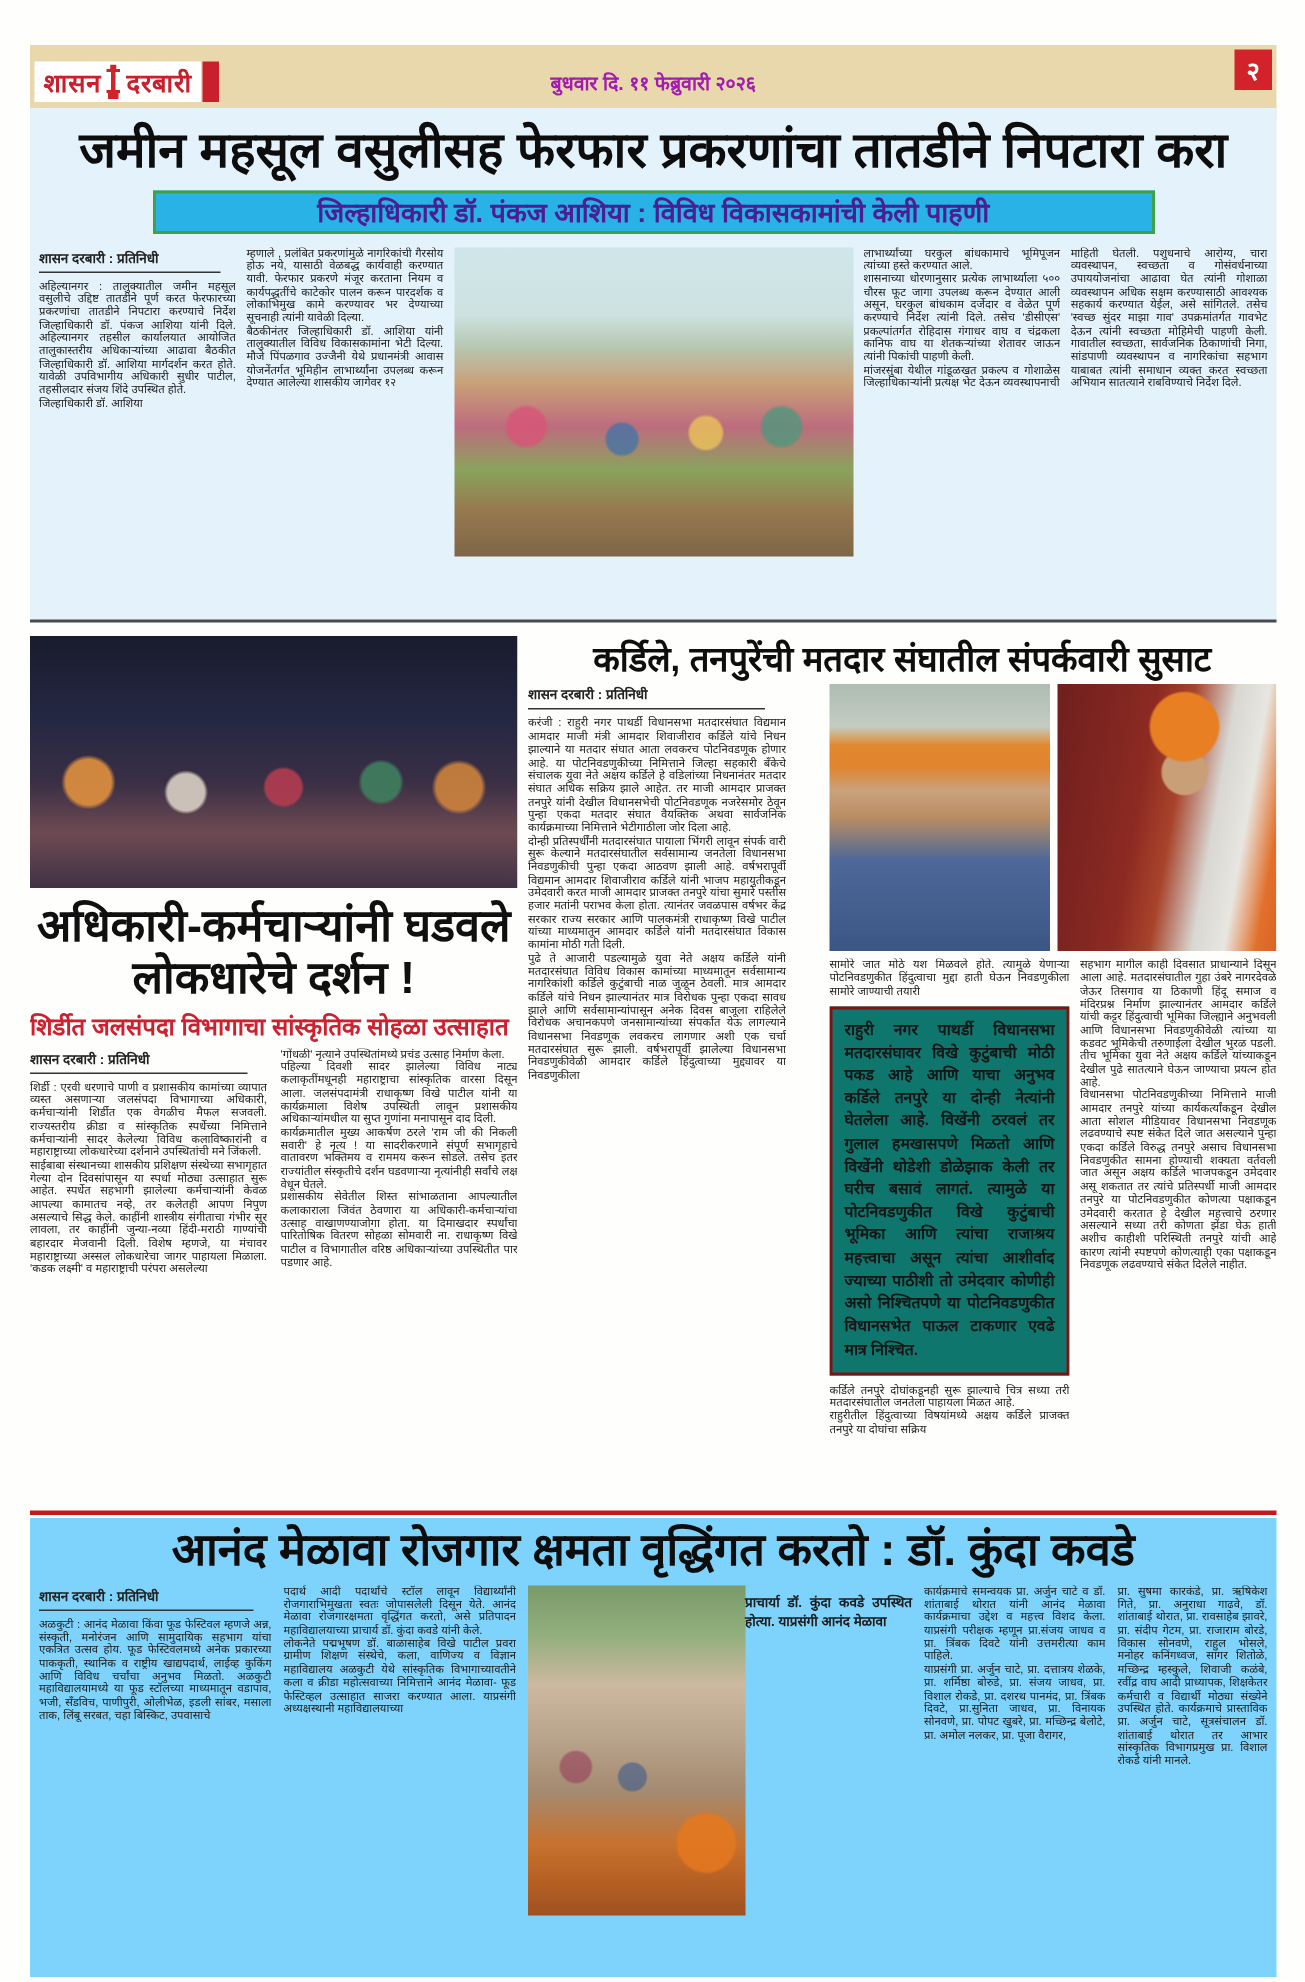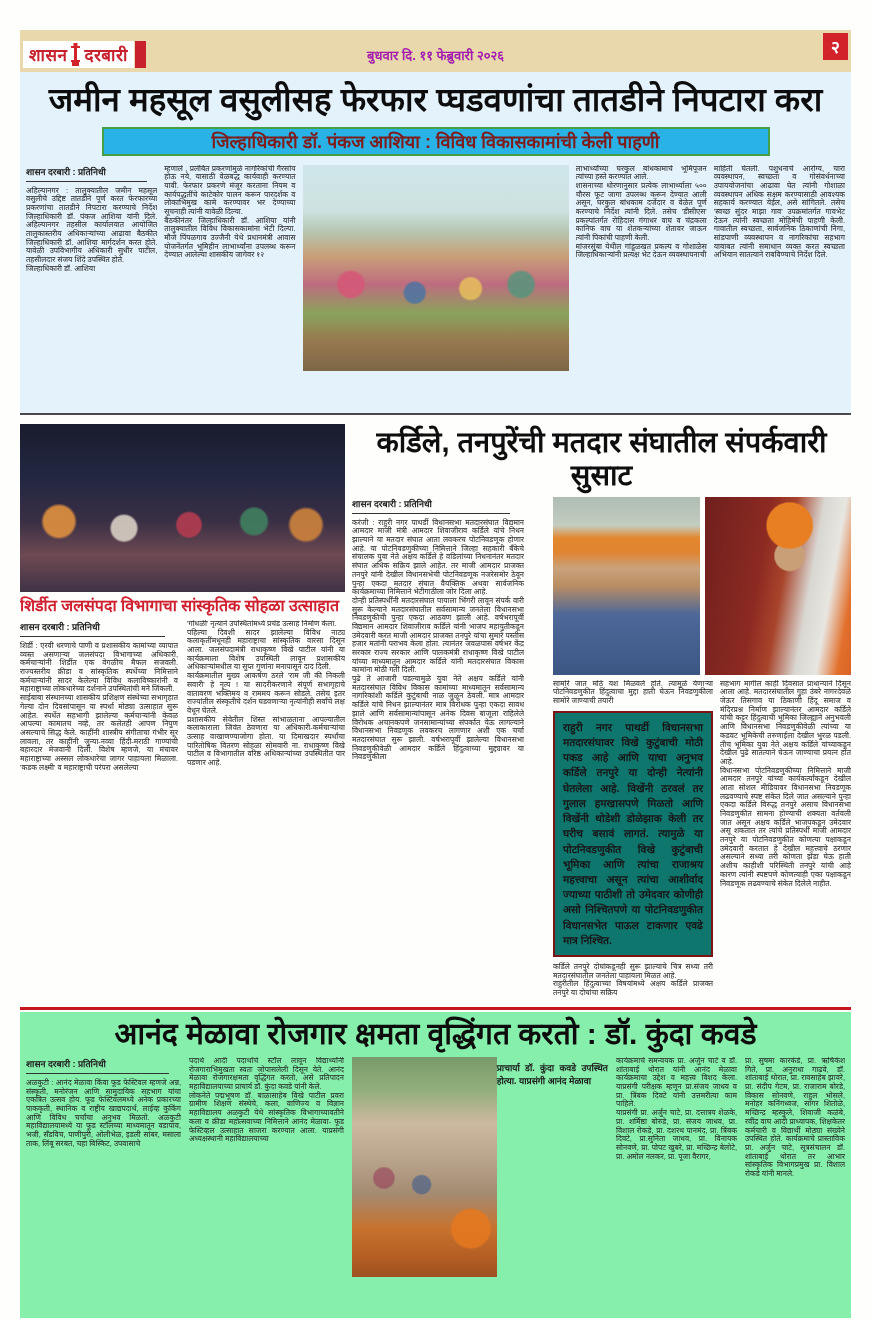--- a/index.html
+++ b/index.html
@@ -15,21 +15,21 @@
   .pageno{position:absolute;right:3px;top:3px;width:25px;height:27px;background:#d2232a;color:#ffffff;font-size:17px;font-weight:bold;display:flex;align-items:center;justify-content:center;}
 
   
   .byline{font-size:9px;font-weight:bold;color:#222;border-bottom:1.5px solid #333;padding-bottom:3px;margin-bottom:5px;width:92%;}
   .bodytext{font-size:7.5px;line-height:1.16;text-align:justify;color:#1d1d1d;white-space:pre-line;margin:0;}
   .col{overflow:hidden;}
 
   
   .article1{position:absolute;left:20px;top:72px;width:831px;height:343px;background:#e4f2fb;border-bottom:2px solid #4a4a4a;box-sizing:border-box;}
   .a1-headline{margin:8px 4px 0;text-align:center;font-size:33px;line-height:1.2;font-weight:bold;color:#0d0d0d;}
-  .a1-subhead{margin:7px auto 0;width:668px;height:29px;background:#29b2e6;border:2px solid #43a047;display:flex;align-items:center;justify-content:center;font-size:18px;font-weight:bold;color:#7f1d1d;box-sizing:border-box;}
+  .a1-subhead{margin:7px auto 0;width:668px;height:29px;background:#29b2e6;border:2px solid #43a047;display:flex;align-items:center;justify-content:center;font-size:18px;font-weight:bold;color:#4c1d95;box-sizing:border-box;}
   .a1-body{display:flex;gap:7px;padding:9px 6px 0;height:212px;overflow:hidden;}
   .a1-body .col{flex:1;}
   .photo1{flex:0 0 266px;height:206px;
     background:
       radial-gradient(circle at 18% 58%, rgba(214,86,120,.85) 0 5%, rgba(0,0,0,0) 6%),
       radial-gradient(circle at 42% 62%, rgba(70,115,165,.8) 0 5%, rgba(0,0,0,0) 6%),
       radial-gradient(circle at 63% 60%, rgba(235,195,90,.8) 0 5%, rgba(0,0,0,0) 6%),
       radial-gradient(circle at 82% 58%, rgba(80,150,125,.8) 0 5%, rgba(0,0,0,0) 6%),
       linear-gradient(180deg,#cfe6ea 0%,#cde2e0 22%,#b6c7b2 32%,#c9a078 44%,#bd6c7e 58%,#8aa35c 72%,#97794f 85%,#7d6647 100%);}
 
@@ -42,40 +42,40 @@
       radial-gradient(circle at 52% 60%, rgba(178,59,79,.9) 0 6%, rgba(0,0,0,0) 7%),
       radial-gradient(circle at 72% 58%, rgba(63,127,95,.9) 0 5%, rgba(0,0,0,0) 6%),
       radial-gradient(circle at 88% 60%, rgba(205,130,60,.9) 0 5%, rgba(0,0,0,0) 6%),
       linear-gradient(180deg,#191c2d 0%,#232742 32%,#3a2f45 58%,#6e4a52 78%,#403246 100%);}
   .a2-headline{margin:8px 0 2px;text-align:center;font-size:30px;line-height:1.18;font-weight:bold;color:#101010;}
   .a2-subhead{color:#cf2030;font-weight:bold;font-size:16px;margin:2px 0 4px;}
   .a2-body{display:flex;gap:9px;margin-top:4px;height:252px;overflow:hidden;}
   .a2-body .col{flex:1;}
 
   .article3{position:absolute;left:352px;top:424px;width:499px;height:582px;overflow:hidden;}
-  .a3-headline{margin:2px 0 4px;text-align:center;font-size:29px;line-height:1.15;font-weight:bold;color:#0e0e0e;}
+  .a3-headline{margin:2px 0 4px;text-align:center;font-size:23px;line-height:1.15;font-weight:bold;color:#0e0e0e;}
   .a3-body{display:flex;gap:7px;height:534px;overflow:hidden;}
   .a3-col1{flex:0 0 172px;overflow:hidden;}
   .a3-right{flex:1;display:flex;flex-direction:column;overflow:hidden;padding-left:22px;}
   .a3-photos{display:flex;gap:5px;height:178px;}
   .photo3{flex:1;
     background:linear-gradient(180deg,#aebdb3 0%,#c4ccc0 16%,#e2882e 23%,#e08430 31%,#caa27c 40%,#b98d63 50%,#4d6899 66%,#3c5684 100%);}
   .photo4{flex:1;
     background:
       radial-gradient(circle at 58% 16%, #e87f22 0 13%, rgba(0,0,0,0) 14%),
       radial-gradient(circle at 58% 33%, #c99f78 0 10%, rgba(0,0,0,0) 11%),
       linear-gradient(100deg,#6f1f1e 0%,#8c2a22 38%,#a8442b 52%,#d9d7d2 68%,#e8e6e1 80%,#e2702c 92%,#d96326 100%);}
   .a3-lower{display:flex;gap:7px;flex:1;margin-top:5px;overflow:hidden;}
   .a3-col2{flex:0 0 160px;overflow:hidden;}
   .a3-col3{flex:1;overflow:hidden;}
   .factbox{background:#0f766e;border:2.5px solid #7c1416;padding:7px 8px;margin:5px 0 6px;font-size:10.5px;font-weight:bold;line-height:1.45;text-align:justify;color:#161616;}
 
   
   .bottom-rule{position:absolute;left:20px;top:1007px;width:831px;height:3px;background:#c2181e;}
-  .article4{position:absolute;left:20px;top:1012px;width:831px;height:306px;background:#86efac;overflow:hidden;}
+  .article4{position:absolute;left:20px;top:1012px;width:831px;height:306px;background:#7dd3fc;overflow:hidden;}
   .a4-headline{margin:5px 6px 3px;text-align:center;font-size:30px;line-height:1.1;font-weight:bold;color:#0d0d0d;}
   .a4-body{display:flex;gap:8px;padding:4px 6px 0;height:252px;overflow:hidden;}
   .a4-col1{flex:0 0 155px;}
   .a4-col2{flex:0 0 155px;}
   .a4-photo-wrap{flex:0 0 256px;display:flex;}
   .photo5{width:100%;height:220px;
     background:
       radial-gradient(circle at 22% 55%, rgba(150,60,90,.6) 0 6%, rgba(0,0,0,0) 7%),
       radial-gradient(circle at 48% 58%, rgba(60,90,140,.6) 0 6%, rgba(0,0,0,0) 7%),
       radial-gradient(circle at 82% 78%, rgba(230,120,30,.85) 0 9%, rgba(0,0,0,0) 10%),
@@ -102,21 +102,21 @@
         </g>
       </svg>
       <span class="logo-text">दरबारी</span>
     </div>
     <div class="logo-redbar"></div>
     <div class="edition-date">बुधवार दि. ११ फेब्रुवारी २०२६</div>
     <div class="pageno">२</div>
   </div>
 
   <section class="article1">
-    <h1 class="a1-headline">जमीन महसूल वसुलीसह फेरफार प्घडवणांचा तातडीने निपटारा करा</h1>
+    <h1 class="a1-headline">जमीन महसूल वसुलीसह फेरफार प्रकरणांचा तातडीने निपटारा करा</h1>
     <div class="a1-subhead">जिल्हाधिकारी डॉ. पंकज आशिया : विविध विकासकामांची केली पाहणी</div>
     <div class="a1-body">
       <div class="col">
         <div class="byline">शासन दरबारी : प्रतिनिधी</div>
         <p class="bodytext">अहिल्यानगर : तालुक्यातील जमीन महसूल वसुलीचे उद्दिष्ट तातडीने पूर्ण करत फेरफारच्या प्रकरणांचा तातडीने निपटारा करण्याचे निर्देश जिल्हाधिकारी डॉ. पंकज आशिया यांनी दिले. अहिल्यानगर तहसील कार्यालयात आयोजित तालुकास्तरीय अधिकाऱ्यांच्या आढावा बैठकीत जिल्हाधिकारी डॉ. आशिया मार्गदर्शन करत होते. यावेळी उपविभागीय अधिकारी सुधीर पाटील, तहसीलदार संजय शिंदे उपस्थित होते.
 जिल्हाधिकारी डॉ. आशिया</p>
       </div>
       <div class="col">
         <p class="bodytext">म्हणाले , प्रलंबित प्रकरणांमुळे नागरिकांची गैरसोय होऊ नये, यासाठी वेळबद्ध कार्यवाही करण्यात यावी. फेरफार प्रकरणे मंजूर करताना नियम व कार्यपद्धतींचे काटेकोर पालन करून पारदर्शक व लोकाभिमुख कामे करण्यावर भर देण्याच्या सूचनाही त्यांनी यावेळी दिल्या.
 बैठकीनंतर जिल्हाधिकारी डॉ. आशिया यांनी तालुक्यातील विविध विकासकामांना भेटी दिल्या. मौजे पिंपळगाव उज्जैनी येथे प्रधानमंत्री आवास योजनेंतर्गत भूमिहीन लाभार्थ्यांना उपलब्ध करून देण्यात आलेल्या शासकीय जागेवर १२</p>
@@ -128,20 +128,21 @@
 मांजरसुंबा येथील गांडूळखत प्रकल्प व गोशाळेस जिल्हाधिकाऱ्यांनी प्रत्यक्ष भेट देऊन व्यवस्थापनाची</p>
       </div>
       <div class="col">
         <p class="bodytext">माहिती घेतली. पशुधनाचे आरोग्य, चारा व्यवस्थापन, स्वच्छता व गोसंवर्धनाच्या उपाययोजनांचा आढावा घेत त्यांनी गोशाळा व्यवस्थापन अधिक सक्षम करण्यासाठी आवश्यक सहकार्य करण्यात येईल, असे सांगितले. तसेच 'स्वच्छ सुंदर माझा गाव' उपक्रमांतर्गत गावभेट देऊन त्यांनी स्वच्छता मोहिमेची पाहणी केली. गावातील स्वच्छता, सार्वजनिक ठिकाणांची निगा, सांडपाणी व्यवस्थापन व नागरिकांचा सहभाग याबाबत त्यांनी समाधान व्यक्त करत स्वच्छता अभियान सातत्याने राबविण्याचे निर्देश दिले.</p>
       </div>
     </div>
   </section>
 
   <section class="article2">
     <div class="photo2"></div>
+    <h2 class="a2-headline">अधिकारी-कर्मचाऱ्यांनी घडवले लोकधारेचे दर्शन !</h2>
     <div class="a2-subhead">शिर्डीत जलसंपदा विभागाचा सांस्कृतिक सोहळा उत्साहात</div>
     <div class="a2-body">
       <div class="col">
         <div class="byline">शासन दरबारी : प्रतिनिधी</div>
         <p class="bodytext">शिर्डी : एरवी धरणाचे पाणी व प्रशासकीय कामांच्या व्यापात व्यस्त असणाऱ्या जलसंपदा विभागाच्या अधिकारी, कर्मचाऱ्यांनी शिर्डीत एक वेगळीच मैफल सजवली. राज्यस्तरीय क्रीडा व सांस्कृतिक स्पर्धेच्या निमित्ताने कर्मचाऱ्यांनी सादर केलेल्या विविध कलाविष्कारांनी व महाराष्ट्राच्या लोकधारेच्या दर्शनाने उपस्थितांची मने जिंकली.
 साईबाबा संस्थानच्या शासकीय प्रशिक्षण संस्थेच्या सभागृहात गेल्या दोन दिवसांपासून या स्पर्धा मोठ्या उत्साहात सुरू आहेत. स्पर्धेत सहभागी झालेल्या कर्मचाऱ्यांनी केवळ आपल्या कामातच नव्हे, तर कलेतही आपण निपुण असल्याचे सिद्ध केले. काहींनी शास्त्रीय संगीताचा गंभीर सूर लावला, तर काहींनी जुन्या-नव्या हिंदी-मराठी गाण्यांची बहारदार मेजवानी दिली. विशेष म्हणजे, या मंचावर महाराष्ट्राच्या अस्सल लोकधारेचा जागर पाहायला मिळाला. 'कडक लक्ष्मी' व महाराष्ट्राची परंपरा असलेल्या</p>
       </div>
       <div class="col">
         <p class="bodytext">'गोंधळी' नृत्याने उपस्थितांमध्ये प्रचंड उत्साह निर्माण केला.
 पहिल्या दिवशी सादर झालेल्या विविध नाट्य कलाकृतींमधूनही महाराष्ट्राचा सांस्कृतिक वारसा दिसून आला. जलसंपदामंत्री राधाकृष्ण विखे पाटील यांनी या कार्यक्रमाला विशेष उपस्थिती लावून प्रशासकीय अधिकाऱ्यांमधील या सुप्त गुणांना मनापासून दाद दिली.

